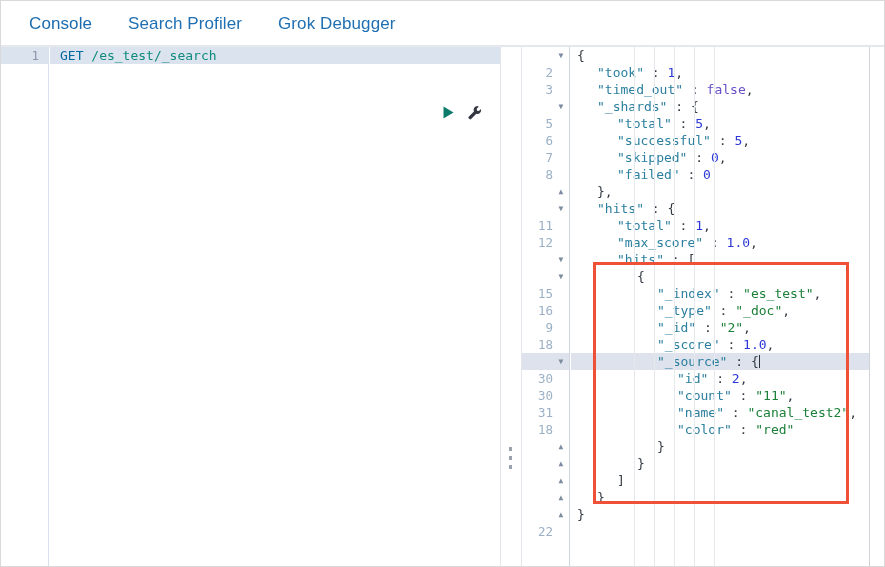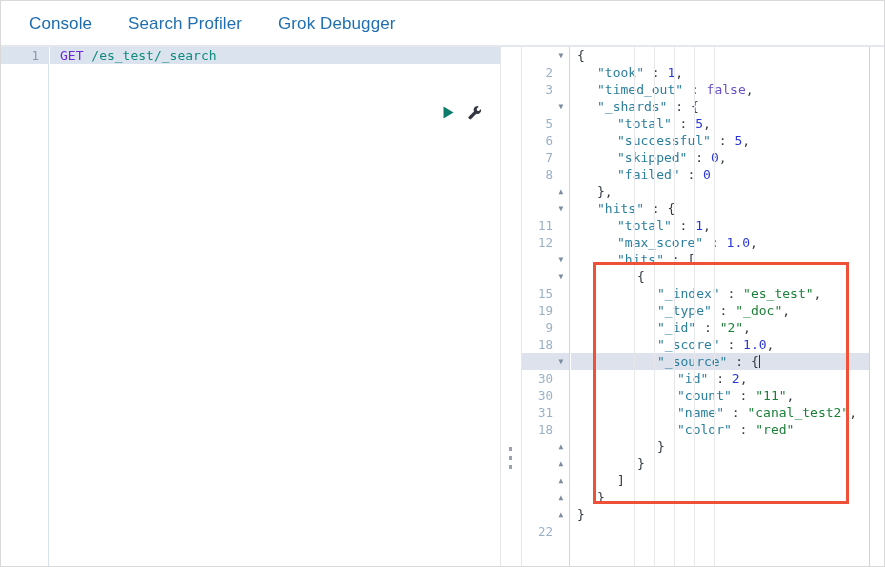--- a/index.html
+++ b/index.html
@@ -107,21 +107,21 @@
     box-sizing: border-box;
   }
 
   
   .ed-gutter { width: 48px; background: #ffffff; border-right: 1px solid #d7e2f0; }
   .ed-gutter .ln { padding-right: 9px; }
   .ed-gutter .ln.hl { background: #dbe3ee; color: #8b98ac; }
   .ed-code { left: 49px; right: 0; }
   .ed-code .cl.hl { background: #dbe3ee; }
   .ed-code .cl { padding-left: 10px; }
-  .k-method { color: #6d28d9; }
+  .k-method { color: #0369a1; }
   .k-url { color: #0f8a7e; }
 
   .ed-actions {
     position: absolute;
     left: 440px; top: 58px;
     display: flex; align-items: center; gap: 11px;
   }
   .icon-btn { cursor: pointer; line-height: 0; }
 
   
@@ -267,21 +267,21 @@
           </div>
           <div class="ln">11</div>
           <div class="ln">12</div>
           <div class="ln">
             <span class="fold">▼</span>
           </div>
           <div class="ln">
             <span class="fold">▼</span>
           </div>
           <div class="ln">15</div>
-          <div class="ln">19</div>
+          <div class="ln">16</div>
           <div class="ln">9</div>
           <div class="ln">18</div>
           <div class="ln hl">
             <span class="fold">▼</span>
           </div>
           <div class="ln">30</div>
           <div class="ln">30</div>
           <div class="ln">31</div>
           <div class="ln">18</div>
           <div class="ln">

